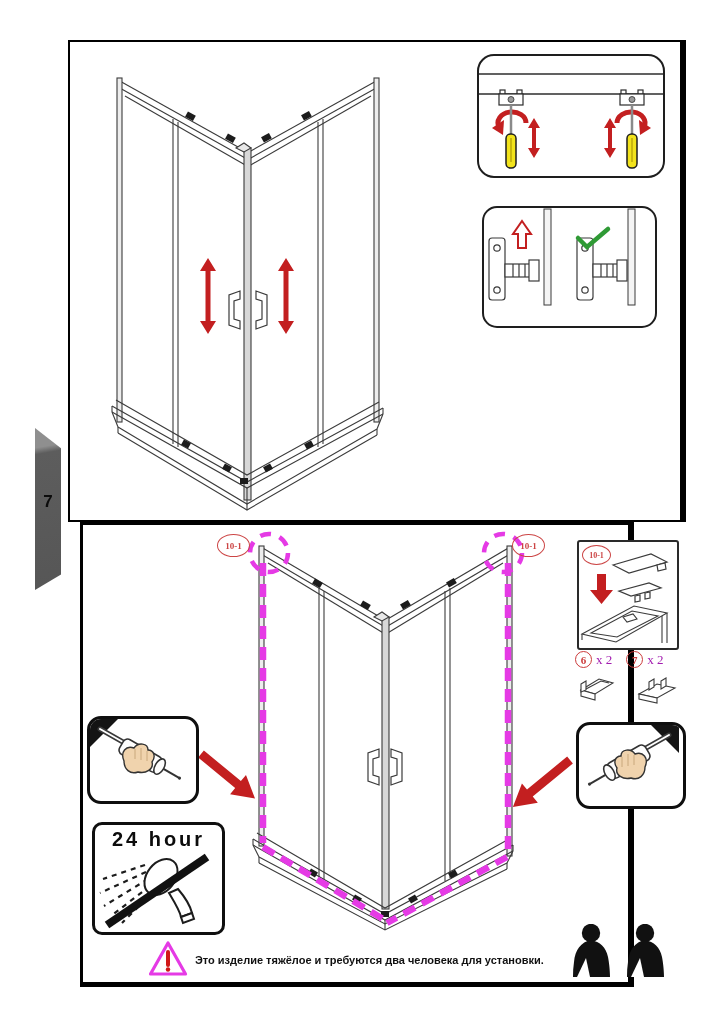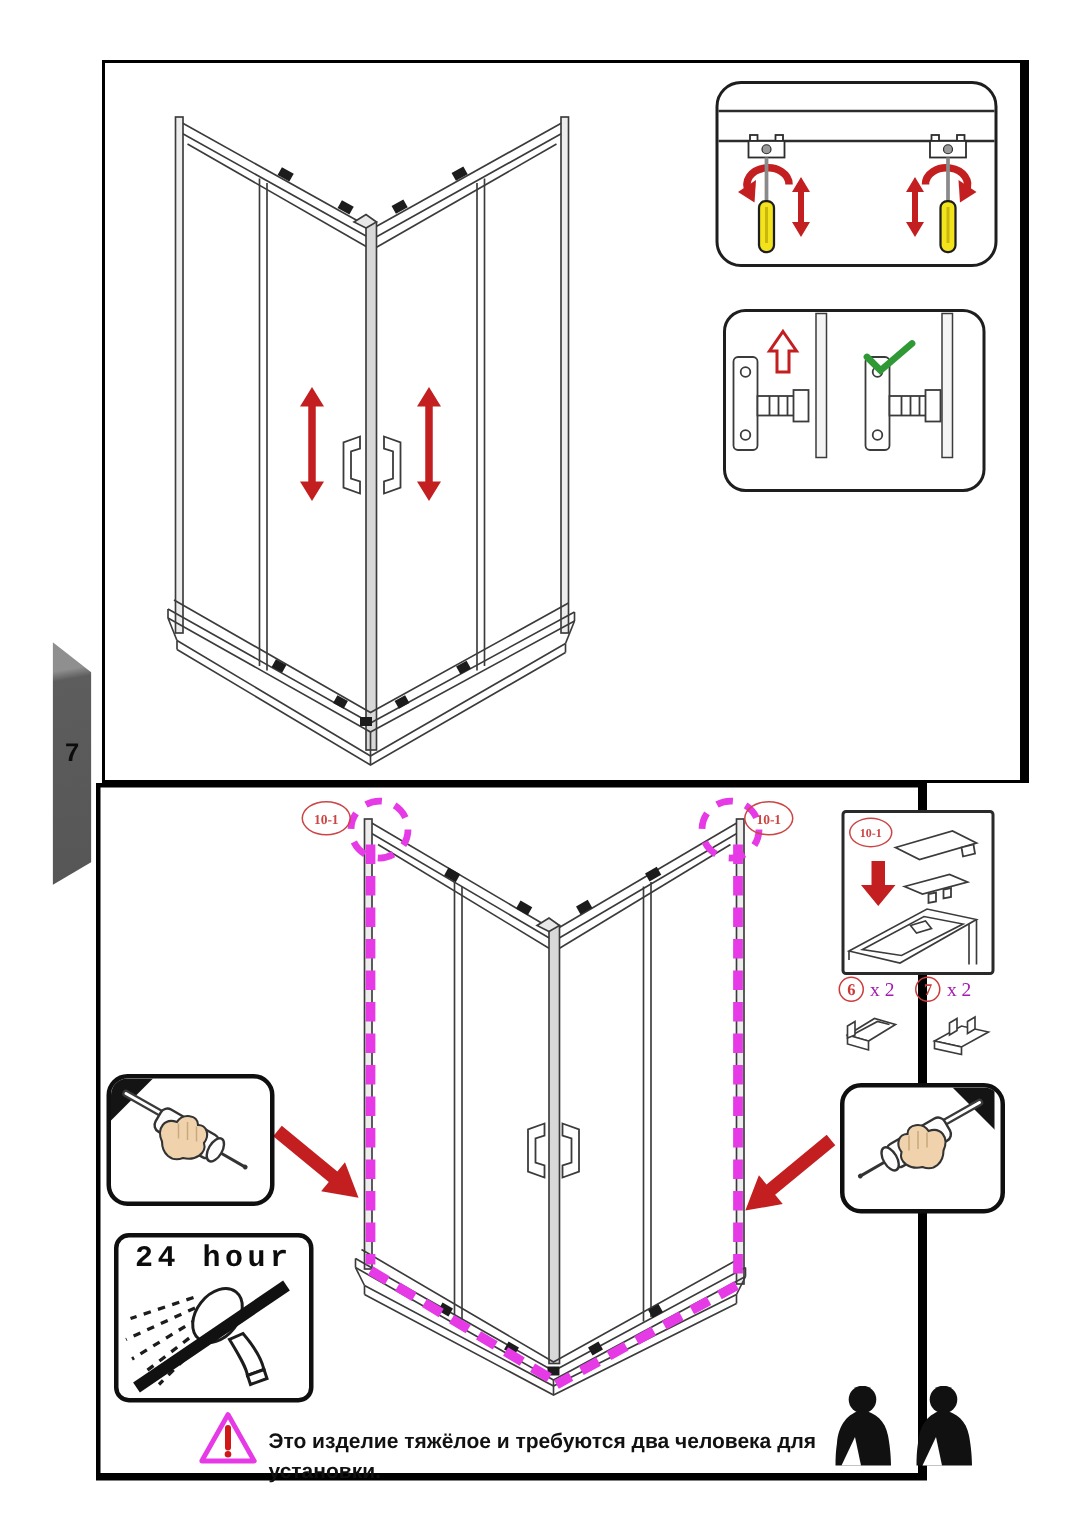--- a/index.html
+++ b/index.html
@@ -10,21 +10,21 @@
     position:absolute;left:35px;top:428px;width:26px;height:162px;
     background:linear-gradient(170deg,#8f8f8f 0%,#8f8f8f 12%,#5d5d5d 16%,#565656 100%);
     clip-path:polygon(0 0,100% 12.5%,100% 90.5%,0 100%);
     display:flex;align-items:center;justify-content:center;
   }
   .page-tab span{color:#0c0c0c;font-weight:bold;font-size:17px;margin-top:-14px;}
 
   
   .panel{position:absolute;background:#fff;box-sizing:border-box;}
   .panel-top{left:68px;top:40px;width:618px;height:482px;border:2px solid #000;border-right:6px solid #000;}
-  .panel-bottom{left:64px;top:522px;width:554px;height:465px;border:3px solid #000;border-right:6px solid #000;border-bottom:5px solid #000;}
+  .panel-bottom{left:80px;top:522px;width:554px;height:465px;border:3px solid #000;border-right:6px solid #000;border-bottom:5px solid #000;}
   .panel svg.fill{position:absolute;left:0;top:0;}
 
   .abs{position:absolute;}
 
   
   .oval-label{
     display:inline-flex;align-items:center;justify-content:center;
     border:1.5px solid #cc4545;border-radius:50%;color:#cc4545;
     font-family:"Liberation Serif",serif;font-weight:bold;
   }
@@ -45,24 +45,24 @@
   }
   .qty{color:#a21caf;font-size:13px;}
 
   
   .gunbox{border:3.5px solid #0f0f0f;border-radius:14px;background:#fff;overflow:hidden;}
   .gunbox-left{left:4px;top:191px;width:106px;height:82px;}
   .gunbox-right{left:493px;top:197px;width:104px;height:81px;}
 
   
   .hour-box{left:9px;top:297px;width:133px;height:113px;border:3.5px solid #0f0f0f;border-radius:10px;background:#fff;box-sizing:border-box;}
-  .hour-box .hour-text{font-weight:bold;font-size:20px;letter-spacing:3px;color:#0c0c0c;text-align:center;margin-top:3px;font-family:Liberation Mono, monospace;}
-
-  
-  .warning-text{left:112px;top:425px;width:392px;font-size:14px;font-weight:bold;color:#111;line-height:20px;}
+  .hour-box .hour-text{font-weight:bold;font-size:20px;letter-spacing:3px;color:#0c0c0c;text-align:center;margin-top:3px;font-family:Liberation Sans, sans-serif;}
+
+  
+  .warning-text{left:112px;top:425px;width:392px;font-size:11px;font-weight:bold;color:#111;line-height:20px;}
 
   svg{display:block;}
 </style>
 </head>
 <body>
 
 <div class="page-tab">
   <span>7</span>
 </div>
 

